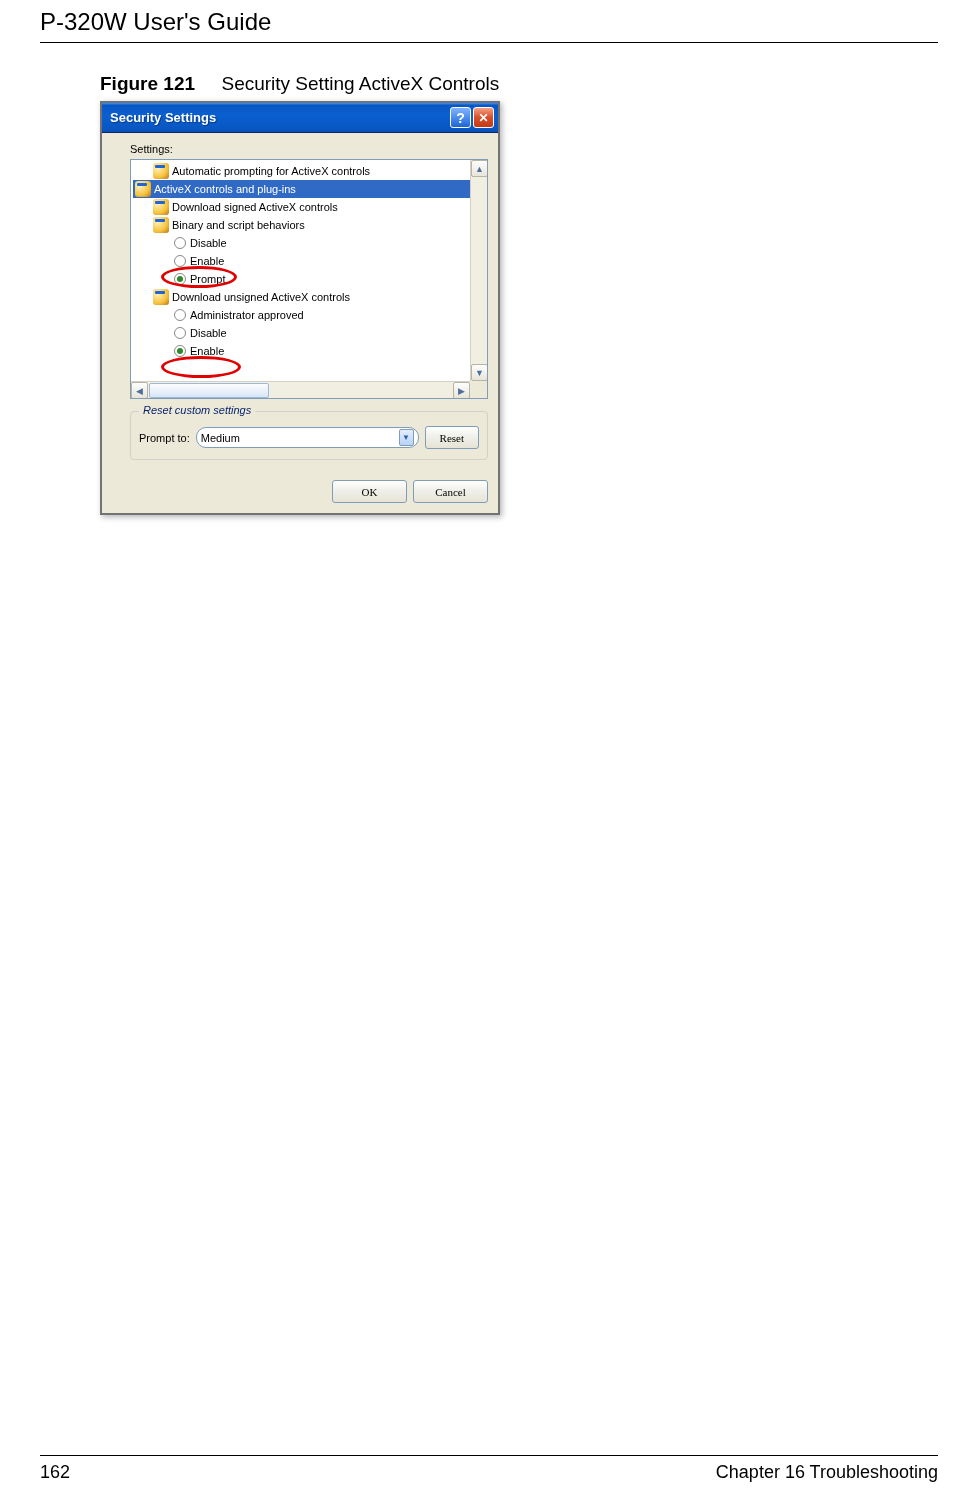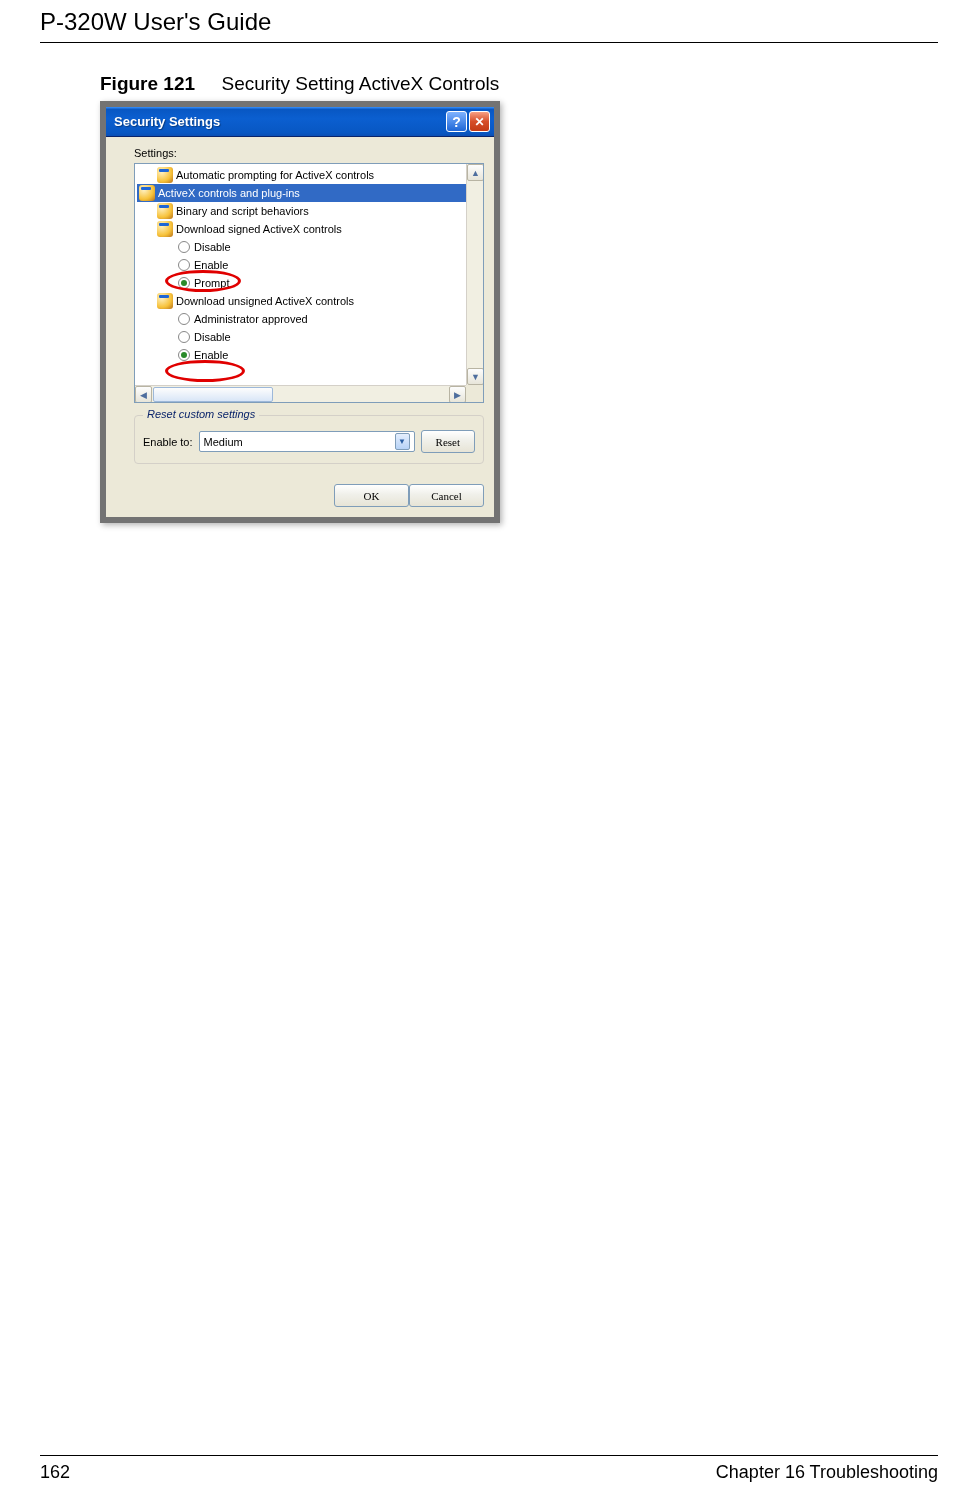--- a/index.html
+++ b/index.html
@@ -20,21 +20,21 @@
       padding: 30px 100px 0 100px;
     }
     .caption {
       font-size: 19px;
       margin-bottom: 6px;
     }
     .caption .bold { font-weight: bold; }
     
     .xp-window {
       width: 400px;
-      border: 6px solid #737373;
+      border: 2px solid #737373;
       background: #ece9d8;
       font-family: Tahoma, Arial, sans-serif;
       font-size: 11px;
       color: #000;
       box-shadow: 2px 2px 6px rgba(0,0,0,0.3);
     }
     .titlebar {
       height: 30px;
       background: linear-gradient(to bottom, #3a93ff 0%, #0857c3 8%, #0b5fd0 40%, #0857c3 88%, #0a4fb5 100%);
       display: flex;
@@ -147,39 +147,39 @@
       position: absolute; top:-8px; left:8px;
       background:#ece9d8; padding:0 4px;
       color:#0a246a; font-style: italic;
     }
     .reset-row { display:flex; align-items:center; gap:6px; }
     .reset-row label { white-space:nowrap; }
     .combo {
       flex:1; height:21px; border:1px solid #7f9db9;
       display:flex; align-items:center; padding:0 4px;
       background:#fff; justify-content:space-between;
-      border-radius:2px;
+      border-radius:10px;
     }
     .combo .arrow {
       width:15px; height:17px;
       background: linear-gradient(to bottom,#e4eefd,#b7d3f7);
       border:1px solid #7f9db9; border-radius:2px;
       display:flex;align-items:center;justify-content:center;
       font-size:8px; color:#2b5fa3;
     }
     .xp-btn {
       height:23px;
       border:1px solid #7f9db9;
       border-radius:3px; padding:0 14px;
       background: linear-gradient(to bottom,#ffffff,#f0f0ea 45%,#e7e4d6);
       font-family:Tahoma; font-size:11px;
       display:inline-flex; align-items:center; justify-content:center;
     }
     .dialog-buttons {
-      display:flex; justify-content:flex-end; 
+      display:flex; justify-content:flex-end; gap:6px;
       padding: 12px 10px 10px 0;
     }
     
     .footer {
       position: absolute;
       bottom: 20px;
       left: 40px; right: 40px;
       border-top: 1.5px solid #000;
       padding-top: 6px;
       display:flex; justify-content:space-between;
@@ -222,26 +222,26 @@
           </div>
 
           <div class="tree-row selected">
             <span class="indent" style="width:2px"></span>
             <span class="ico ico-gear"></span>
             <span class="txt">ActiveX controls and plug-ins</span>
           </div>
           <div class="tree-row">
             <span class="indent" style="width:20px"></span>
             <span class="ico ico-gear"></span>
+            <span class="txt">Download signed ActiveX controls</span>
+          </div>
+          <div class="tree-row">
+            <span class="indent" style="width:20px"></span>
+            <span class="ico ico-gear"></span>
             <span class="txt">Binary and script behaviors</span>
-          </div>
-          <div class="tree-row">
-            <span class="indent" style="width:20px"></span>
-            <span class="ico ico-gear"></span>
-            <span class="txt">Download signed ActiveX controls</span>
           </div>
 
           <div class="tree-row">
             <span class="indent" style="width:40px"></span>
             <span class="radio-o"></span>
             <span class="txt">Disable</span>
           </div>
           <div class="tree-row">
             <span class="indent" style="width:40px"></span>
             <span class="radio-o"></span>
@@ -287,21 +287,21 @@
           <div class="hsb-corner"></div>
         </div>
 
         <div class="annot" style="top:106px; left:30px; width:76px; height:22px;"></div>
         <div class="annot" style="top:196px; left:30px; width:80px; height:22px;"></div>
       </div>
 
       <div class="reset-group">
         <span class="legend">Reset custom settings</span>
         <div class="reset-row">
-          <label>Enable to:</label>
+          <label>Prompt to:</label>
           <div class="combo">
             <span>Medium</span>
             <span class="arrow">▼</span>
           </div>
           <div class="xp-btn">
             <span>Reset</span>
           </div>
         </div>
       </div>
     </div>

